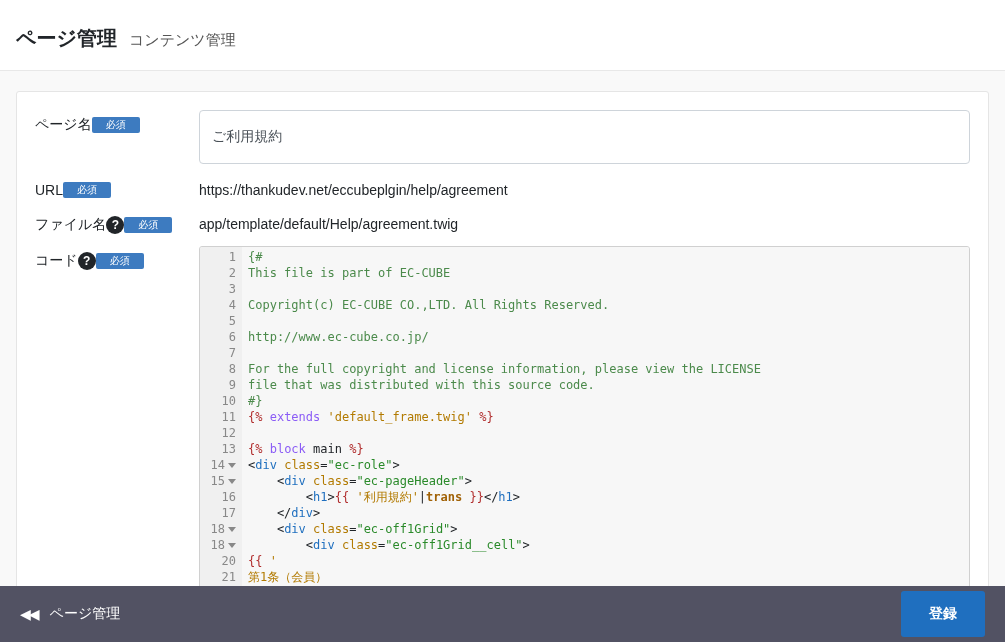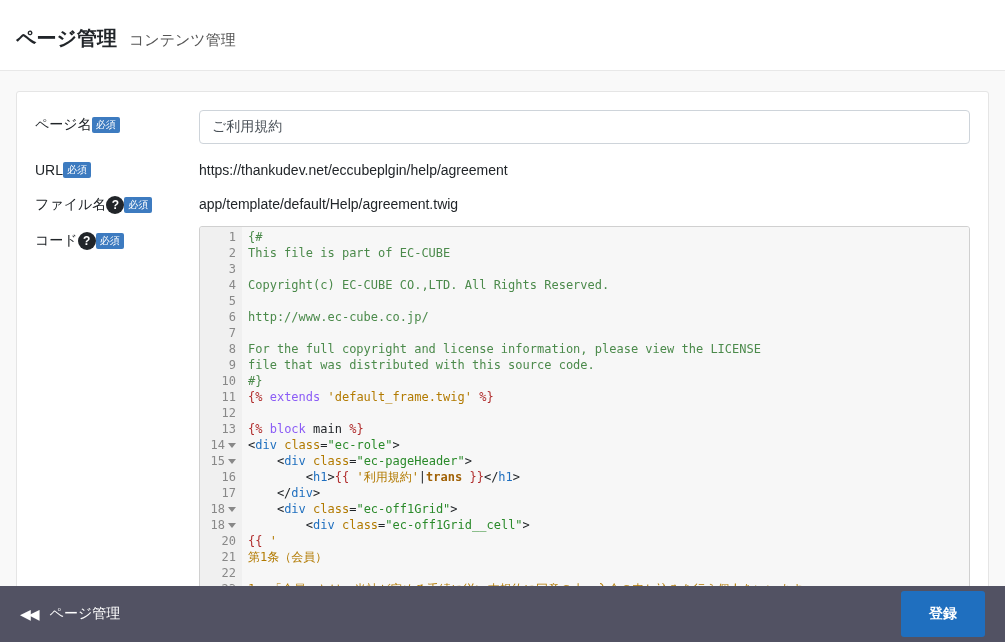--- a/index.html
+++ b/index.html
@@ -12,24 +12,24 @@
     .content { padding: 20px 16px 60px 16px; }
     .panel { background: #fff; border: 1px solid #e5e5e5; border-radius: 3px; }
     .panel-header { display: flex; justify-content: space-between; align-items: center; padding: 14px 18px; border-bottom: 1px solid #eee; }
     .panel-title { font-size: 14px; font-weight: 400; color: #212529; }
     .panel-toggle { color: #1f6fbf; cursor: pointer; }
     .panel-body { padding: 18px 18px 0 18px; }
     
     .form-row { display: flex; align-items: flex-start; margin-bottom: 12px; }
     .form-label-col { width: 164px; flex: none; display: flex; align-items: center; flex-wrap: wrap; padding-top: 6px; }
     .form-label { color: #212529; }
-    .badge-required { display: inline-block; background: #3d7bc0; color: #fff; font-size: 10px; padding: 2px 4px; border-radius: 2px; line-height: 1.2; }
+    .badge-required { display: inline-block; background: #3d7bc0; color: #fff; font-size: 10px; padding: 2px 14px; border-radius: 2px; line-height: 1.2; }
     .help-icon { display: inline-flex; align-items: center; justify-content: center; width: 18px; height: 18px; border-radius: 50%; background: #212529; color: #fff; font-size: 12px; font-weight: 700; }
     .form-value-col { flex: 1; min-width: 0; }
-    .text-input { width: 100%; padding: 8px 12px; border: 1px solid #ced4da; border-radius: 4px; font-size: 14px; color: #495057; }
+    .text-input { width: 100%; padding: 18px 12px; border: 1px solid #ced4da; border-radius: 4px; font-size: 14px; color: #495057; }
     .static-text { padding-top: 6px; color: #212529; word-break: break-all; }
     
     .code-editor { border: 1px solid #d0d0d0; border-radius: 3px; overflow: hidden; font-family: "Menlo", "Consolas", monospace; font-size: 12px; background: #f7f7f7; height: 390px; }
     .code-inner { display: flex; }
     .gutter { flex: none; width: 42px; text-align: right; padding: 2px 6px 2px 0; color: #888; background: #f0f0f0; user-select: none; }
     .gutter div { line-height: 16px; height: 16px; }
     .gutter .fold::after { content: ""; display: inline-block; width: 0; height: 0; border-left: 4px solid transparent; border-right: 4px solid transparent; border-top: 5px solid #888; margin-left: 3px; vertical-align: middle; }
     .code-lines { flex: 1; padding: 2px 0 2px 6px; background: #f7f7f7; white-space: pre; color: #212529; overflow: hidden; }
     .code-lines div { line-height: 16px; height: 16px; }
     

